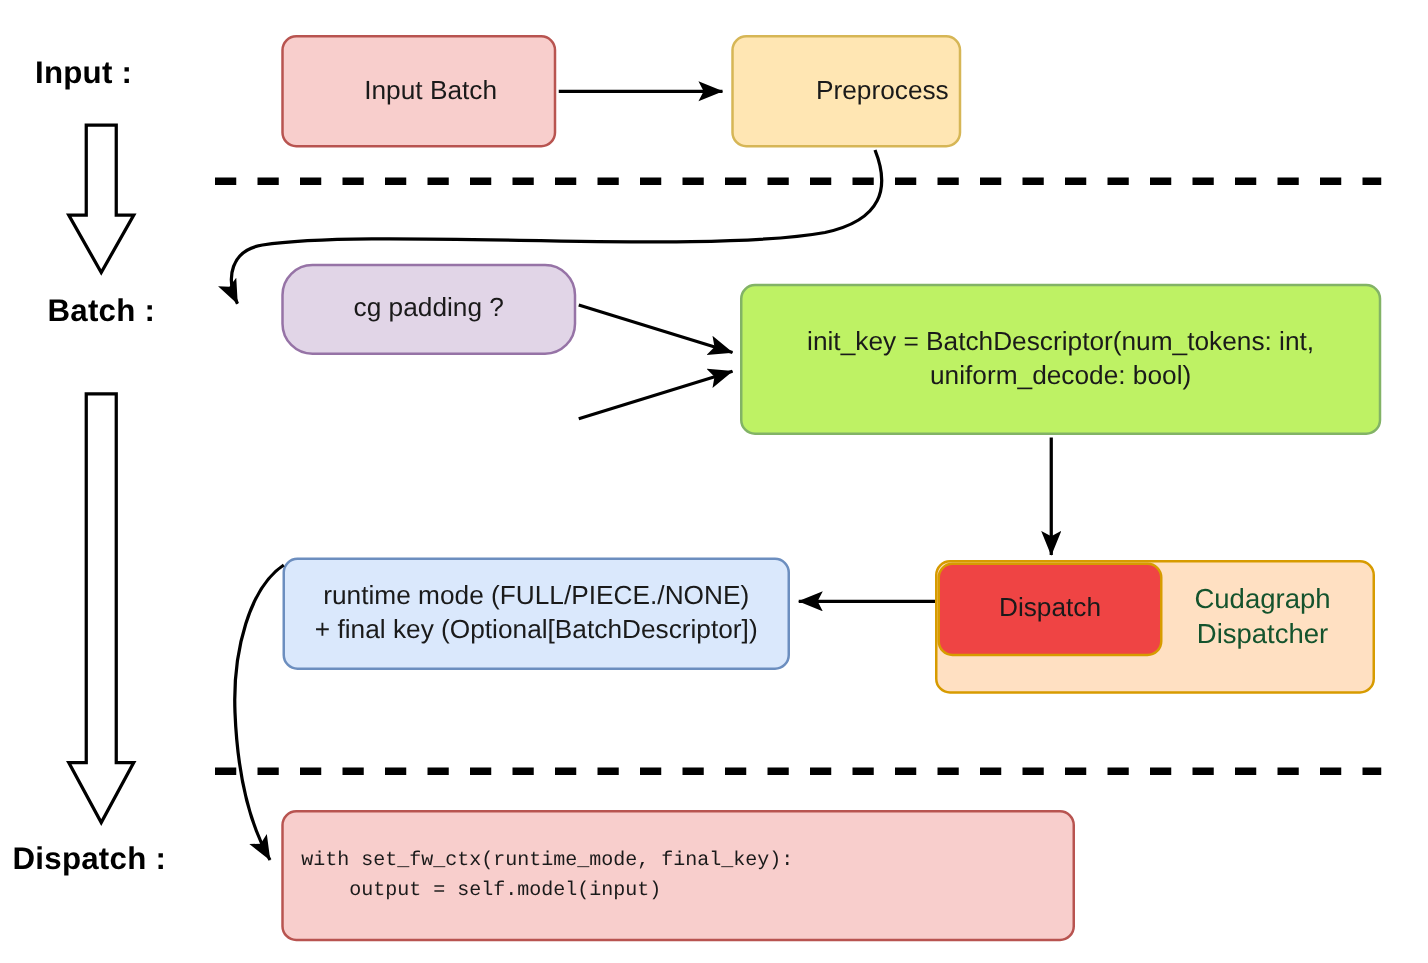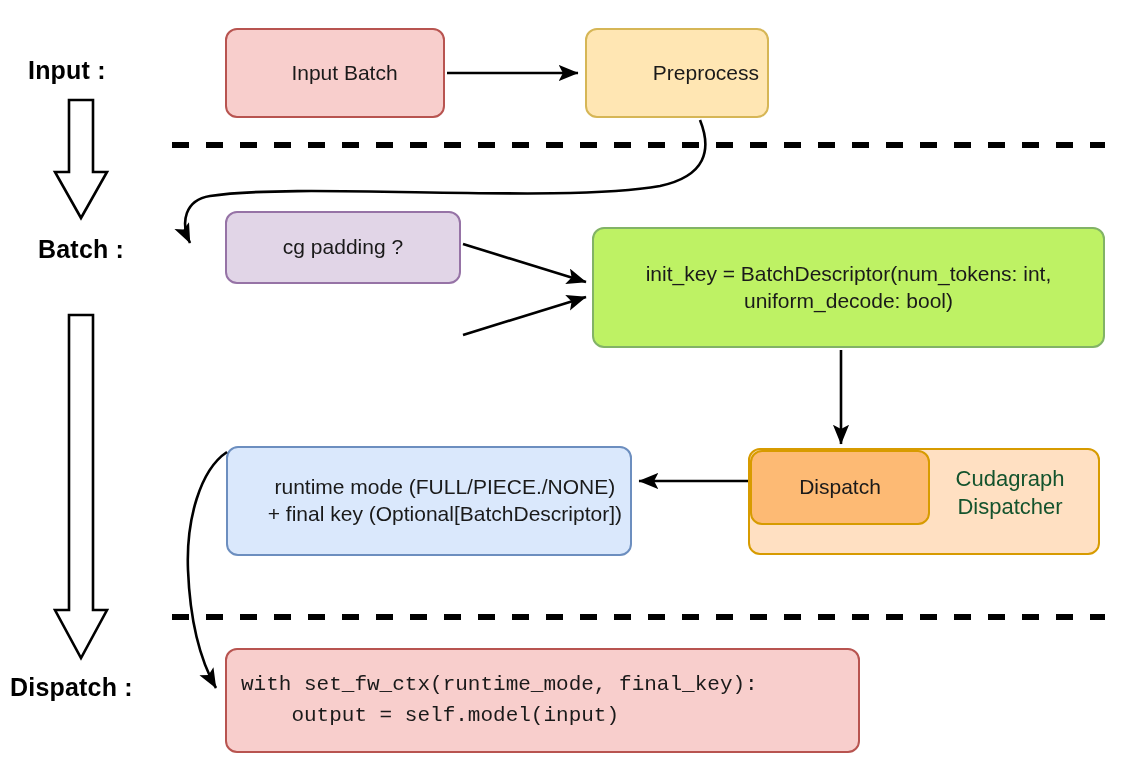--- a/index.html
+++ b/index.html
@@ -40,37 +40,37 @@
     justify-content: center;
     text-align: center;
     font-family: "Liberation Sans", sans-serif;
     font-size: 21px;
     color: #1a1a1a;
     line-height: 1.28;
     padding: 4px 8px;
   }
   .node.code {
     font-family: "Liberation Mono", monospace;
-    font-size: 21px;
+    font-size: 16px;
     justify-content: flex-start;
     text-align: left;
     white-space: pre;
     padding-left: 14px;
     line-height: 1.45;
   }
   .node-text { display: block; }
 
   
   .theme-red    { background: #f8cecc; border-color: #b85450; }
   .theme-yellow { background: #ffe6b3; border-color: #d6b656; }
-  .theme-purple { background: #e1d5e7; border-color: #9673a6; }
+  .theme-purple { background: #e1d5e7; border-color: #9673a6; border-radius: 25px; }
   .theme-green  { background: #bef264; border-color: #82b366; }
   .theme-blue   { background: #dae8fc; border-color: #6c8ebf; }
   .theme-orange-outer { background: #ffe0c2; border-color: #d79b00; }
-  .theme-orange-inner { background: #fdba74; border-color: #d79b00; }
+  .theme-orange-inner { background: #ef4444; border-color: #d79b00; }
 
   
   .container-node {
     position: absolute;
     box-sizing: border-box;
     border: 2px solid #d79b00;
     border-radius: 12px;
   }
   .container-label {
     position: absolute;
@@ -92,21 +92,21 @@
   }
   .conn { fill: none; stroke: #000000; stroke-width: 2.6px; }
   .dash-rule { stroke: #000000; stroke-width: 6px; stroke-dasharray: 17 17; stroke-linecap: butt; }
   .block-arrow { fill: #ffffff; stroke: #000000; stroke-width: 2.6px; stroke-linejoin: miter; }
 </style>
 </head>
 <body>
 
 <div id="canvas">
 
-  <div class="stage-label" style="left:28px; top:56px;">Input :</div>
+  <div class="stage-label" style="left:28px; top:44px;">Input :</div>
   <div class="stage-label" style="left:38px; top:235px;">Batch :</div>
   <div class="stage-label" style="left:10px; top:673px;">Dispatch :</div>
 
   <div class="node theme-red" style="left:225px; top:28px; width:220px; height:90px;padding-left:27px;">
     <span class="node-text">Input Batch</span>
   </div>
 
   <div class="node theme-yellow" style="left:585px; top:28px; width:184px; height:90px;justify-content:flex-end;">
     <span class="node-text">Preprocess</span>
   </div>
@@ -114,21 +114,21 @@
   <div class="node theme-purple" style="left:225px; top:211px; width:236px; height:73px;">
     <span class="node-text">cg padding ?</span>
   </div>
 
 
   <div class="node theme-green" style="left:592px; top:227px; width:513px; height:121px; white-space:pre-line;">
     <span class="node-text" style="white-space:pre-line;">init_key = BatchDescriptor(num_tokens: int,
 uniform_decode: bool)</span>
   </div>
 
-  <div class="node theme-blue" style="left:226px; top:446px; width:406px; height:110px; white-space:pre-line;justify-content:flex-end;">
+  <div class="node theme-blue" style="left:226px; top:446px; width:406px; height:90px; white-space:pre-line;">
     <span class="node-text" style="white-space:pre-line;">runtime mode (FULL/PIECE./NONE)
 + final key (Optional[BatchDescriptor])</span>
   </div>
 
   <div class="container-node theme-orange-outer" style="left:748px; top:448px; width:352px; height:107px;"></div>
   <div class="container-label" style="left:935px; top:465px; width:150px;">Cudagraph
 Dispatcher</div>
 
   <div class="node theme-orange-inner" style="left:750px; top:450px; width:180px; height:75px;">
     <span class="node-text">Dispatch</span>

